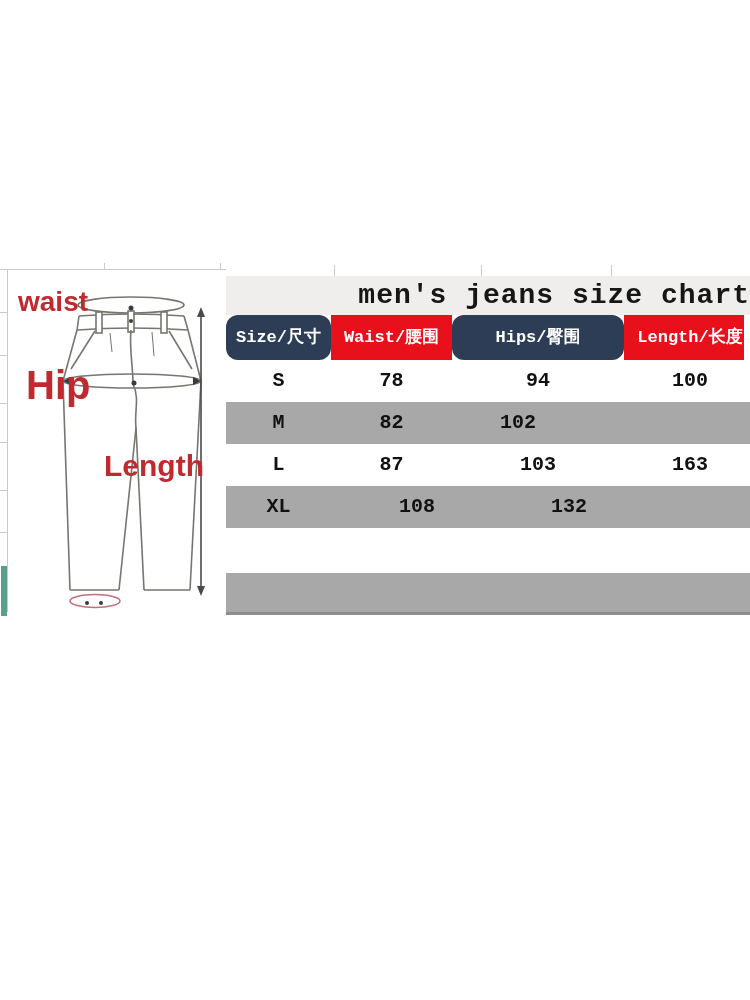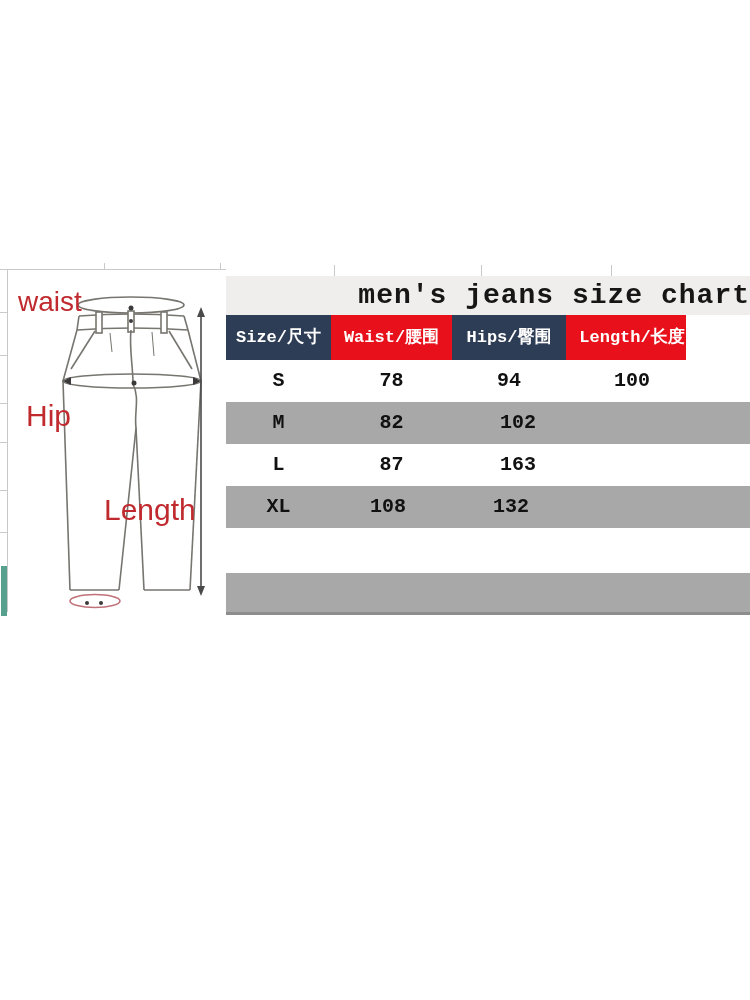--- a/index.html
+++ b/index.html
@@ -4,60 +4,60 @@
 <style>
   html,body{margin:0;padding:0;background:#ffffff;}
   .canvas{
     position:relative;width:750px;height:1000px;background:#ffffff;overflow:hidden;
     font-family:"Liberation Sans",sans-serif;
   }
   
   .gl{position:absolute;background:#c9c9c9;}
   .teal-bar{position:absolute;left:1px;top:566px;width:6px;height:50px;background:#55a18e;}
   
-  .meas-label{position:absolute;color:#c02a2e;font-weight:400;line-height:1;}
+  .meas-label{position:absolute;color:#c02a2e;font-weight:700;line-height:1;}
   .lbl-waist{left:18px;top:288px;font-size:28px;}
-  .lbl-hip{left:26px;top:365px;font-size:30px;margin-top:36px;}
-  .lbl-length{left:104px;top:451px;font-size:30px;margin-top:44px;}
+  .lbl-hip{left:26px;top:365px;font-size:40px;}
+  .lbl-length{left:104px;top:451px;font-size:30px;}
   
   .diagram{position:absolute;left:0;top:0;width:750px;height:1000px;}
   
   .chart-title{
     position:absolute;left:226px;top:276px;width:524px;height:39px;
     background:#efeeec;color:#161616;
     font-family:"Liberation Mono","DejaVu Sans Mono",monospace;
     font-weight:bold;font-size:28px;letter-spacing:1px;
     text-align:right;line-height:40px;white-space:nowrap;
   }
   
   .size-table{position:absolute;left:226px;top:315px;width:524px;}
   .tr{display:flex;width:524px;}
   .hdr{height:45px;}
   .hdr .td{
     color:#ffffff;font-family:"Liberation Mono","DejaVu Sans Mono",monospace;
     font-weight:bold;font-size:17px;line-height:45px;
   }
   .td{box-sizing:border-box;text-align:center;overflow:hidden;white-space:nowrap;}
-  .navy{background:#2e3d56;}
+  .navy{background:#2e3d56;border-radius:12px;}
   .red{background:#e8111b;}
   .data-row{height:42px;}
   .data-row .td{
     color:#111111;font-family:"Liberation Mono","DejaVu Sans Mono",monospace;
     font-weight:bold;font-size:20px;line-height:42px;
   }
   .row-white{background:#ffffff;}
   .row-gray{background:#a8a8a8;}
   .gap-row{height:43px;background:#ffffff;}
   .bottom-band{
     position:absolute;left:226px;top:573px;width:524px;height:39px;
     background:#a8a8a8;border-bottom:3px solid #8d8d8d;
   }
   .col-size{width:105px;}
   .col-waist{width:121px;}
-  .col-hips{width:114px;}
+  .col-hips{width:172px;}
   .col-length{width:120px;padding-left:12px;}
 </style>
 </head>
 <body>
 
 <div class="canvas">
 
   <div class="gl" style="left:0;top:269px;width:226px;height:1px;"></div>
   <div class="gl" style="left:104px;top:263px;width:1px;height:7px;"></div>
   <div class="gl" style="left:220px;top:263px;width:1px;height:7px;"></div>
@@ -153,20 +153,21 @@
 
     <div class="tr data-row row-gray">
       <div class="td col-size">M</div>
       <div class="td col-waist">82</div>
       <div class="td col-length">102</div>
     </div>
 
     <div class="tr data-row row-white">
       <div class="td col-size">L</div>
       <div class="td col-waist">87</div>
+      <div class="td col-hips">103</div>
       <div class="td col-length">163</div>
     </div>
 
     <div class="tr data-row row-gray">
       <div class="td col-size">XL</div>
       <div class="td col-hips">108</div>
       <div class="td col-length">132</div>
     </div>
 
     <div class="tr gap-row"></div>

